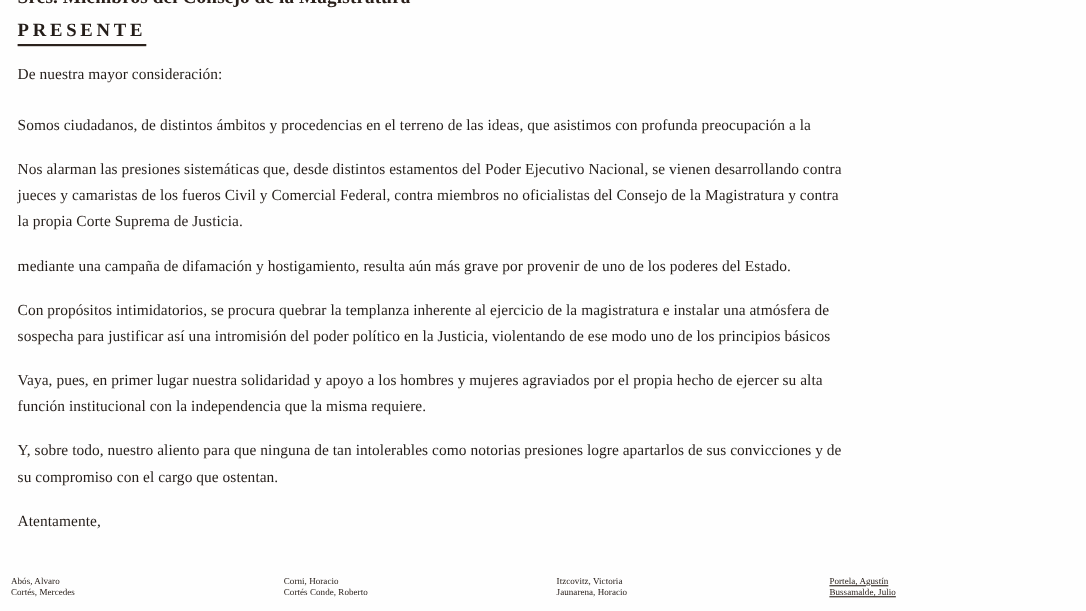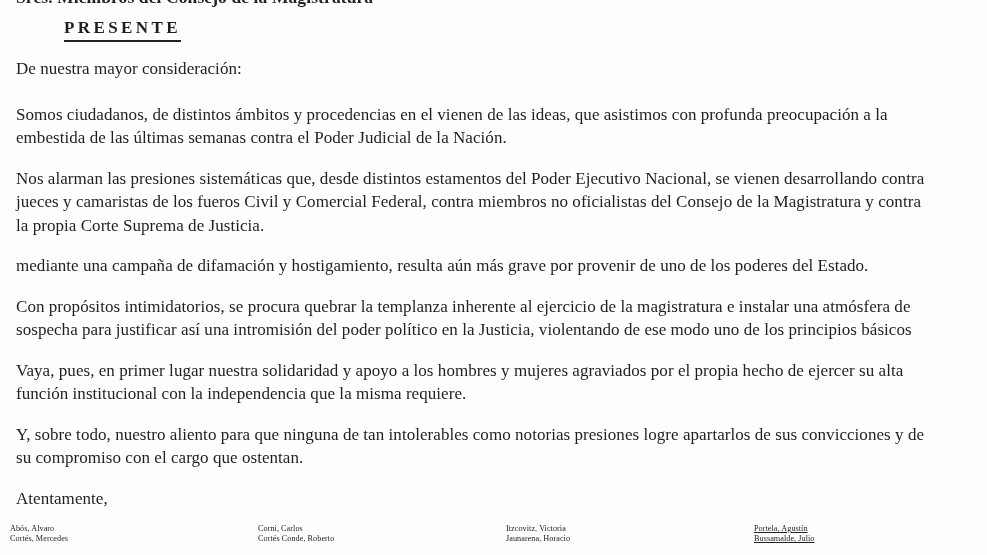--- a/index.html
+++ b/index.html
@@ -49,32 +49,31 @@
     top: 18px;
   }
   .presente {
     font-size: 17px;
     font-weight: bold;
     letter-spacing: 3.4px;
     color: #241d19;
     display: inline-block;
     padding-bottom: 2px;
     border-bottom: 2px solid #2b221d;
-    margin-left: 48px;
   }
 
   
   .body-copy {
     position: absolute;
     left: 16px;
     top: 57px;
     width: 950px;
   }
   .para {
-    font-size: 17px;
+    font-size: 14px;
     line-height: 23.5px;
     margin: 0 0 17px 0;
     color: #241d19;
     text-align: left;
     letter-spacing: 0.05px;
   }
   .para .ln {
     display: block;
     white-space: nowrap;
   }
@@ -116,22 +115,21 @@
 
   <div class="presente-wrap">
     <span class="presente">PRESENTE</span>
   </div>
 
   <div class="body-copy">
 
     <p class="para salutation">De nuestra mayor consideración:</p>
 
     <p class="para">
-      <span class="ln">Somos ciudadanos, de distintos ámbitos y procedencias en el vienen de las ideas, que asistimos con profunda preocupación a la</span>
-      <span class="ln">embestida de las últimas semanas contra el Poder Judicial de la Nación.</span>
+      <span class="ln">Somos ciudadanos, de distintos ámbitos y procedencias en el terreno de las ideas, que asistimos con profunda preocupación a la</span>
     </p>
 
     <p class="para">
       <span class="ln">Nos alarman las presiones sistemáticas que, desde distintos estamentos del Poder Ejecutivo Nacional, se vienen desarrollando contra</span>
       <span class="ln">jueces y camaristas de los fueros Civil y Comercial Federal, contra miembros no oficialistas del Consejo de la Magistratura y contra</span>
       <span class="ln">la propia Corte Suprema de Justicia.</span>
     </p>
 
     <p class="para">
       <span class="ln">mediante una campaña de difamación y hostigamiento, resulta aún más grave por provenir de uno de los poderes del Estado.</span>
@@ -157,21 +155,21 @@
   </div>
 
   <div class="signatures">
 
     <div class="sig-col sig-col-1">
       <span class="sig-name">Abós, Alvaro</span>
       <span class="sig-name">Cortés, Mercedes</span>
     </div>
 
     <div class="sig-col sig-col-2">
-      <span class="sig-name">Corni, Carlos</span>
+      <span class="sig-name">Corni, Horacio</span>
       <span class="sig-name">Cortés Conde, Roberto</span>
     </div>
 
     <div class="sig-col sig-col-3">
       <span class="sig-name">Itzcovitz, Victoria</span>
       <span class="sig-name">Jaunarena, Horacio</span>
     </div>
 
     <div class="sig-col sig-col-4">
       <span class="sig-name">Portela, Agustín</span>

